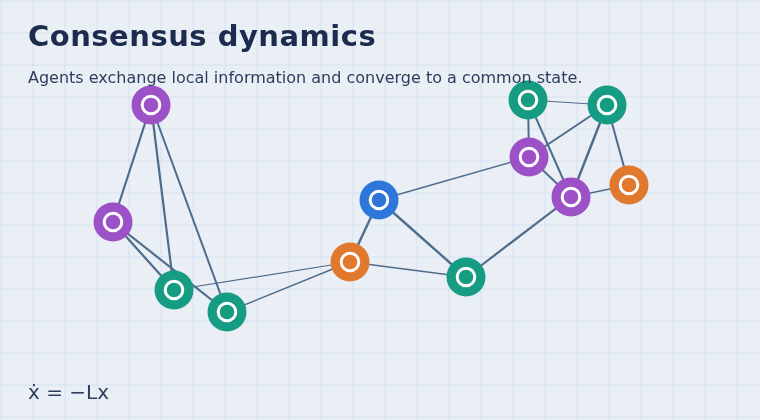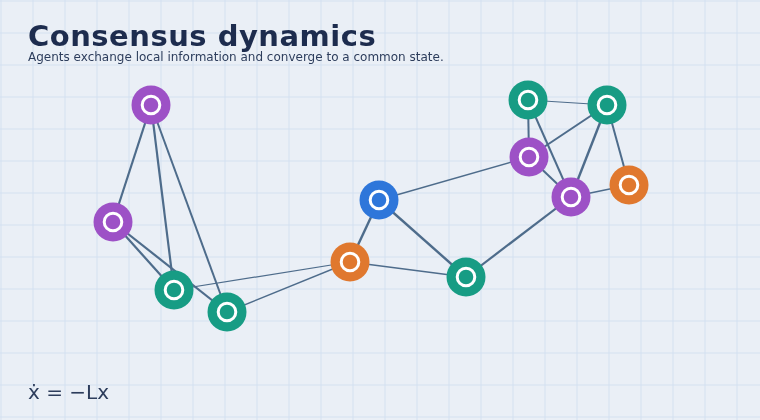--- a/index.html
+++ b/index.html
@@ -22,22 +22,22 @@
     top: 21px;
     font-size: 29px;
     line-height: 1.05;
     font-weight: bold;
     letter-spacing: 0.5px;
     color: #1d2c4e;
   }
   .subtitle {
     position: absolute;
     left: 28px;
-    top: 50px;
-    font-size: 12px;
+    top: 68px;
+    font-size: 16px;
     color: #2d3d5c;
   }
   .equation {
     position: absolute;
     left: 28px;
     top: 380px;
     font-size: 20px;
     color: #2d3d5c;
   }
   svg.graph {

